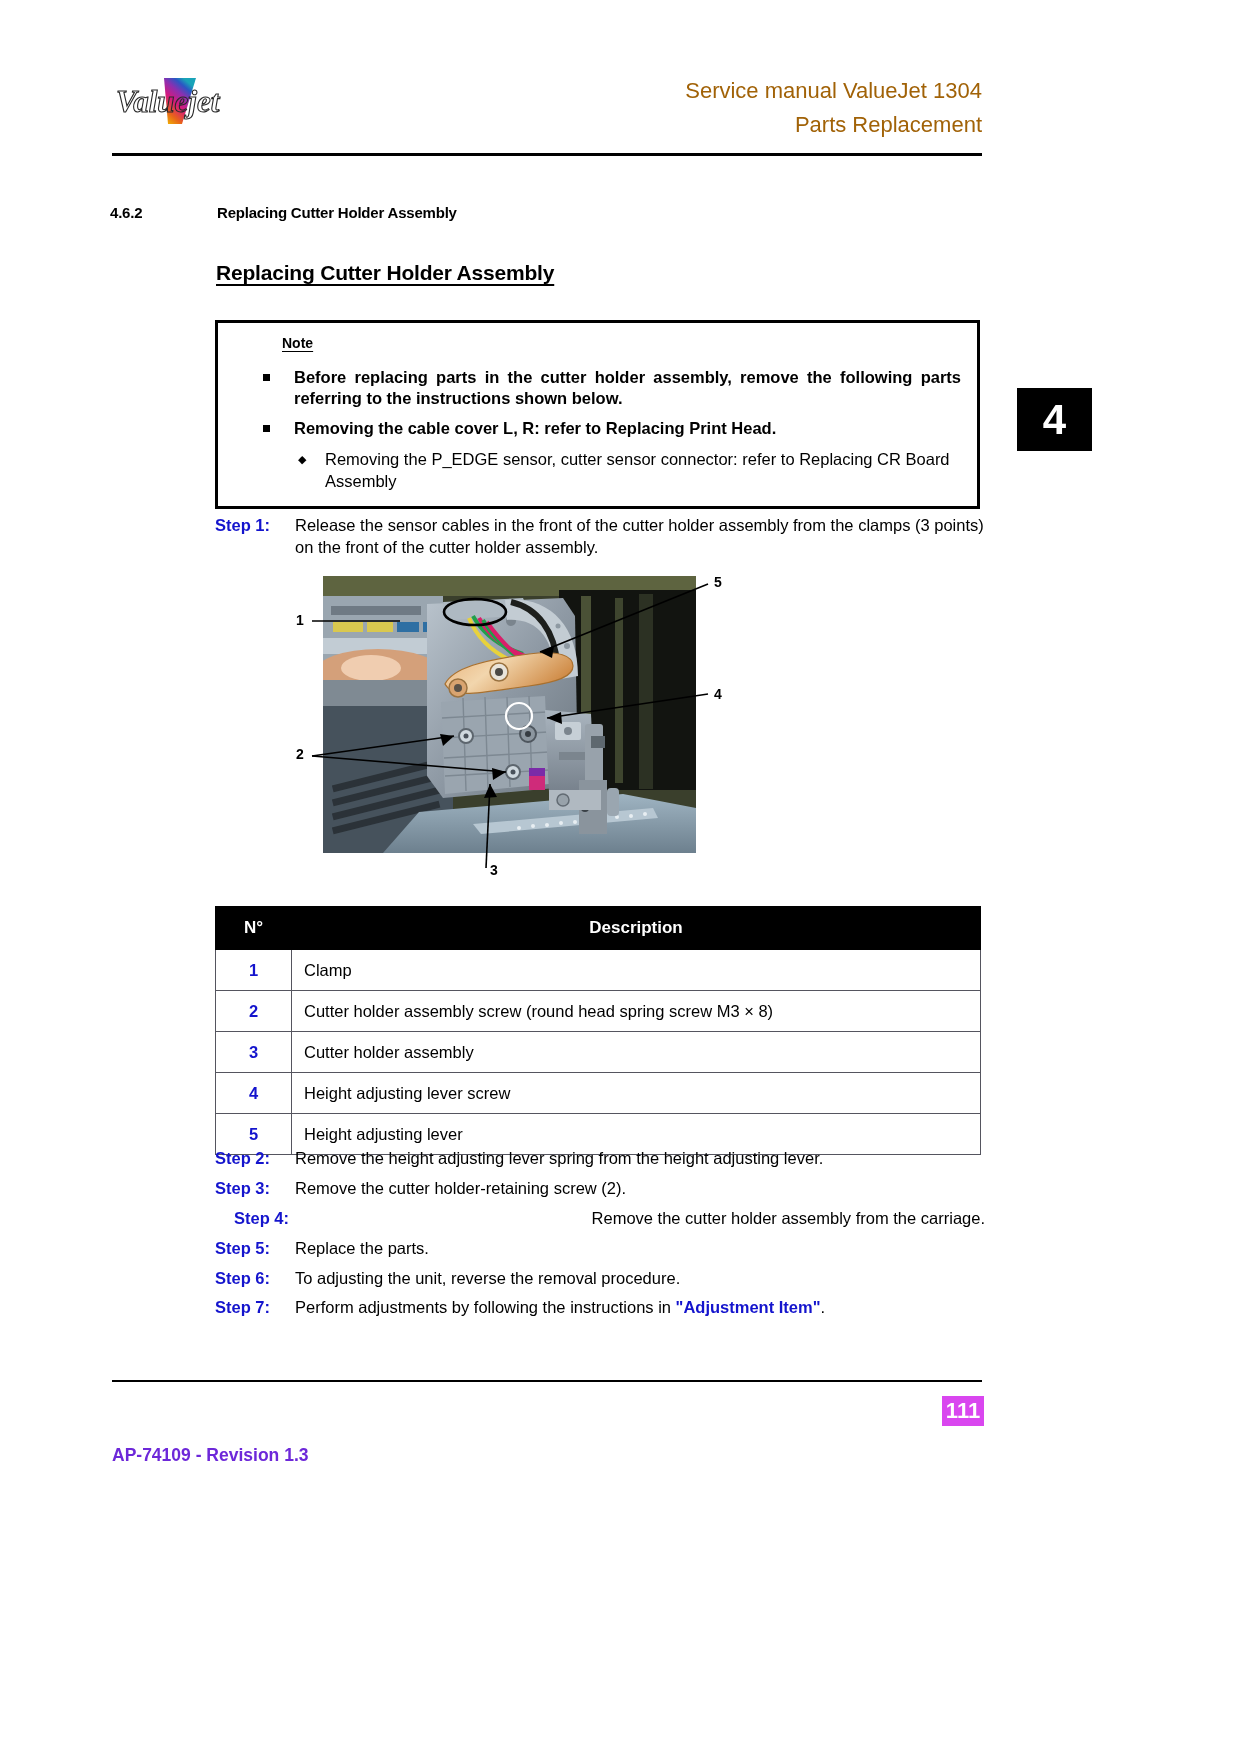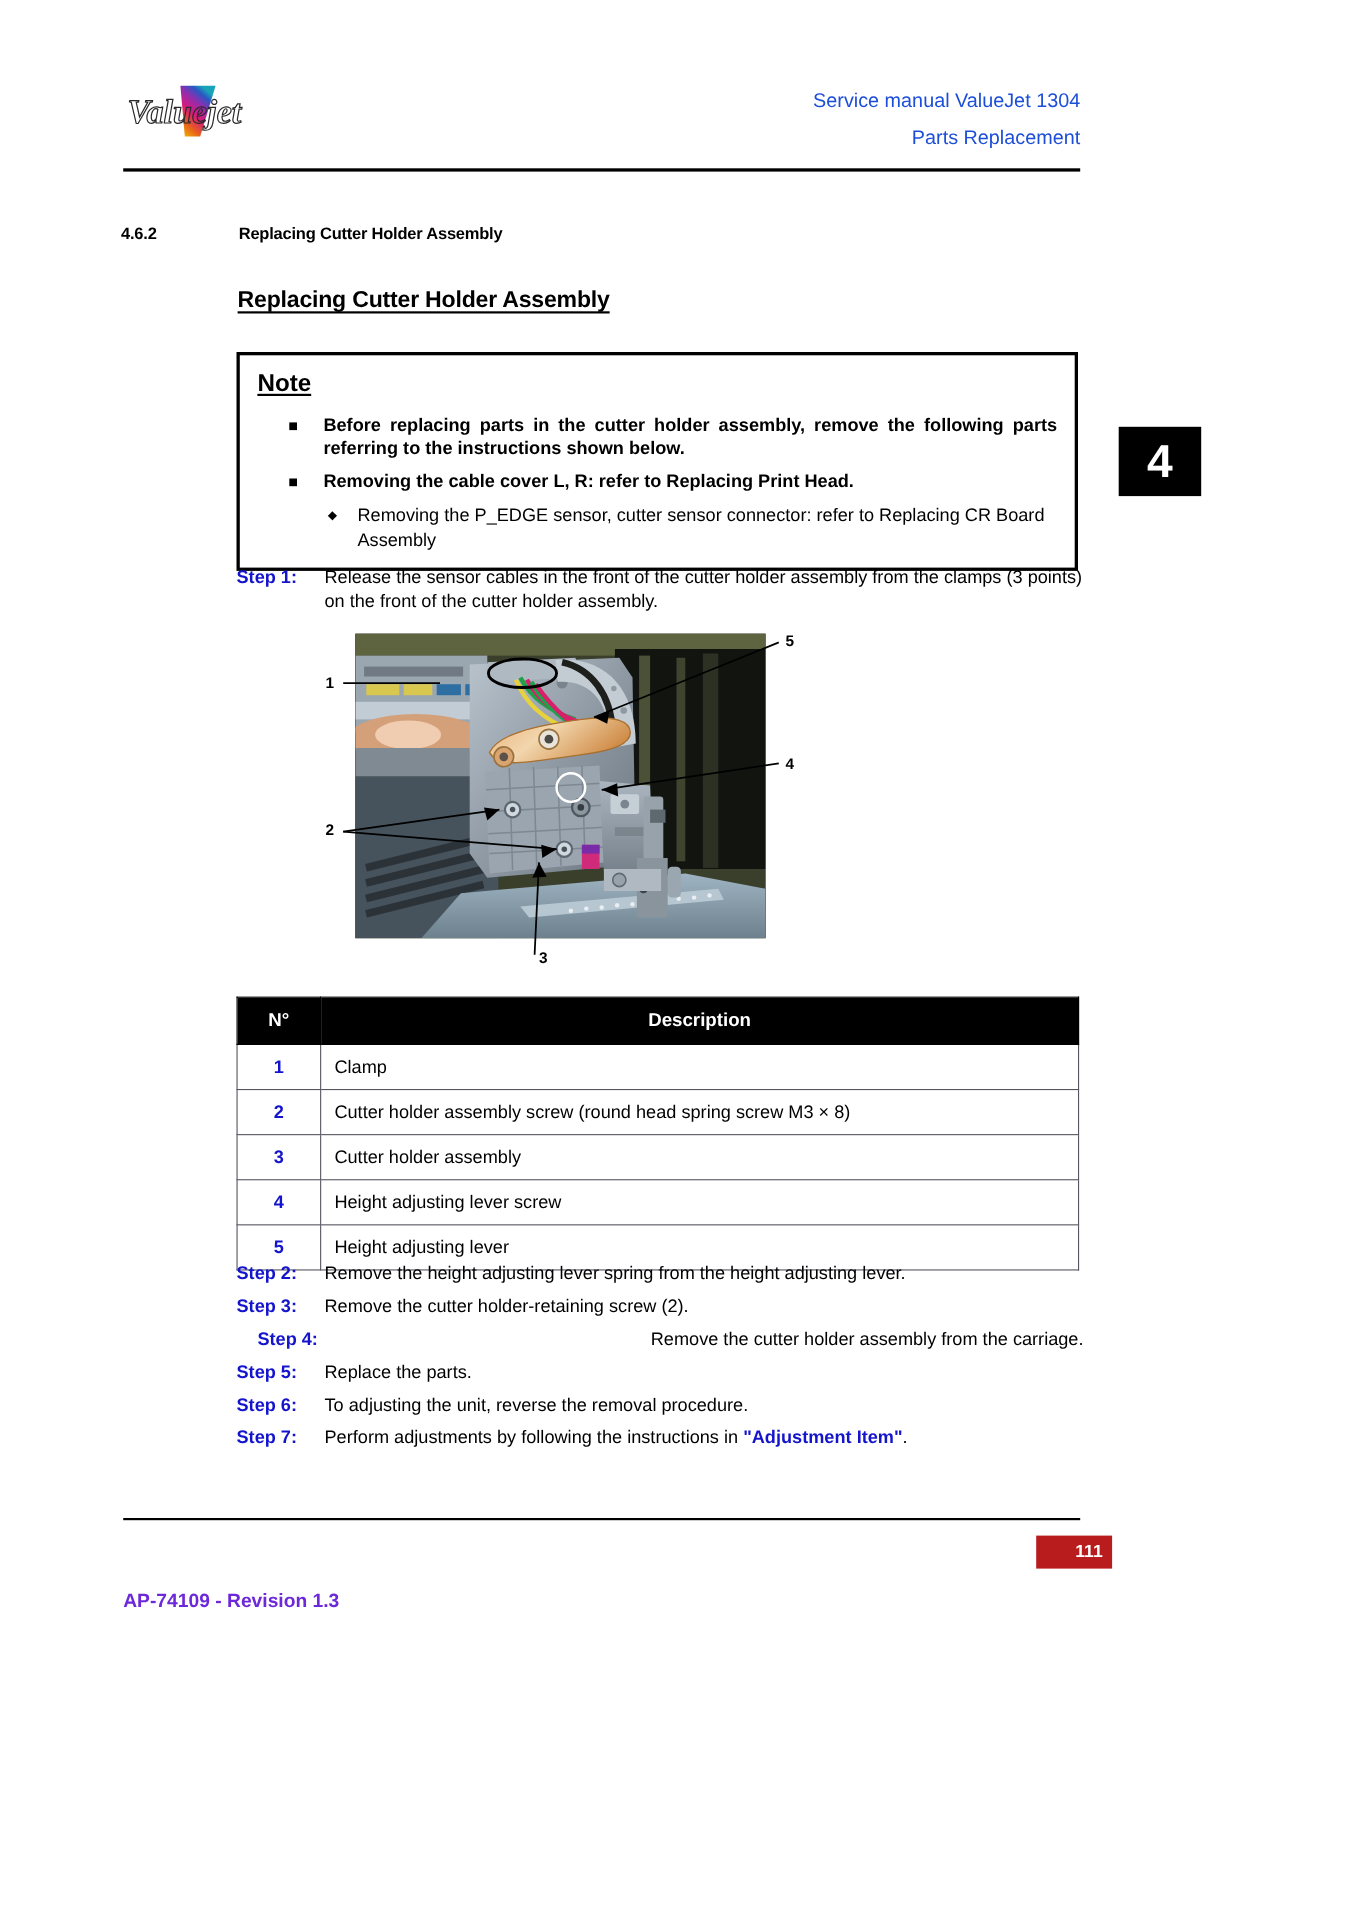--- a/index.html
+++ b/index.html
@@ -31,22 +31,22 @@
     width: 180px;
     height: 56px;
   }
   #logo svg { display: block; }
 
   #header-text {
     position: absolute;
     right: 0px;
     top: 16px;
     text-align: right;
-    color: #1d4ed8;
-    font-size: 18px;
+    color: #a16207;
+    font-size: 22px;
     line-height: 34px;
     white-space: nowrap;
   }
   #header-rule {
     position: absolute;
     left: 112px;
     top: 153px;
     width: 870px;
     height: 3px;
     background: #000000;
@@ -98,25 +98,26 @@
   #note-box {
     position: absolute;
     left: 215px;
     top: 320px;
     width: 765px;
     border: 3px solid #000000;
     box-sizing: border-box;
     padding: 12px 16px 14px 16px;
   }
   #note-title {
-    font-size: 22px;
+    font-size: 14px;
     font-weight: bold;
     text-decoration: underline;
     text-underline-offset: 3px;
     margin-bottom: 16px;
+    margin-left: 48px;
   }
   .note-bullet {
     position: relative;
     margin: 0 0 9px 26px;
     padding-left: 34px;
     font-size: 16.5px;
     font-weight: bold;
     line-height: 21px;
     text-align: justify;
     text-justify: inter-word;
@@ -246,28 +247,27 @@
     font-size: 17.5px;
     color: #6d28d9;
     font-weight: bold;
   }
   #page-number {
     position: absolute;
     left: 942px;
     top: 1396px;
     width: 42px;
     height: 30px;
-    background: #b91c1c;
+    background: #d946ef;
     color: #ffffff;
-    font-size: 16px;
+    font-size: 22px;
     font-weight: bold;
     display: flex;
     align-items: center;
     justify-content: center;
-    padding-left: 27px;
   }
 </style>
 </head>
 <body>
 
 <div id="header">
 
   <div id="logo">
     <svg width="180" height="56" viewBox="0 0 180 56" xmlns="http://www.w3.org/2000/svg">
       <defs>

